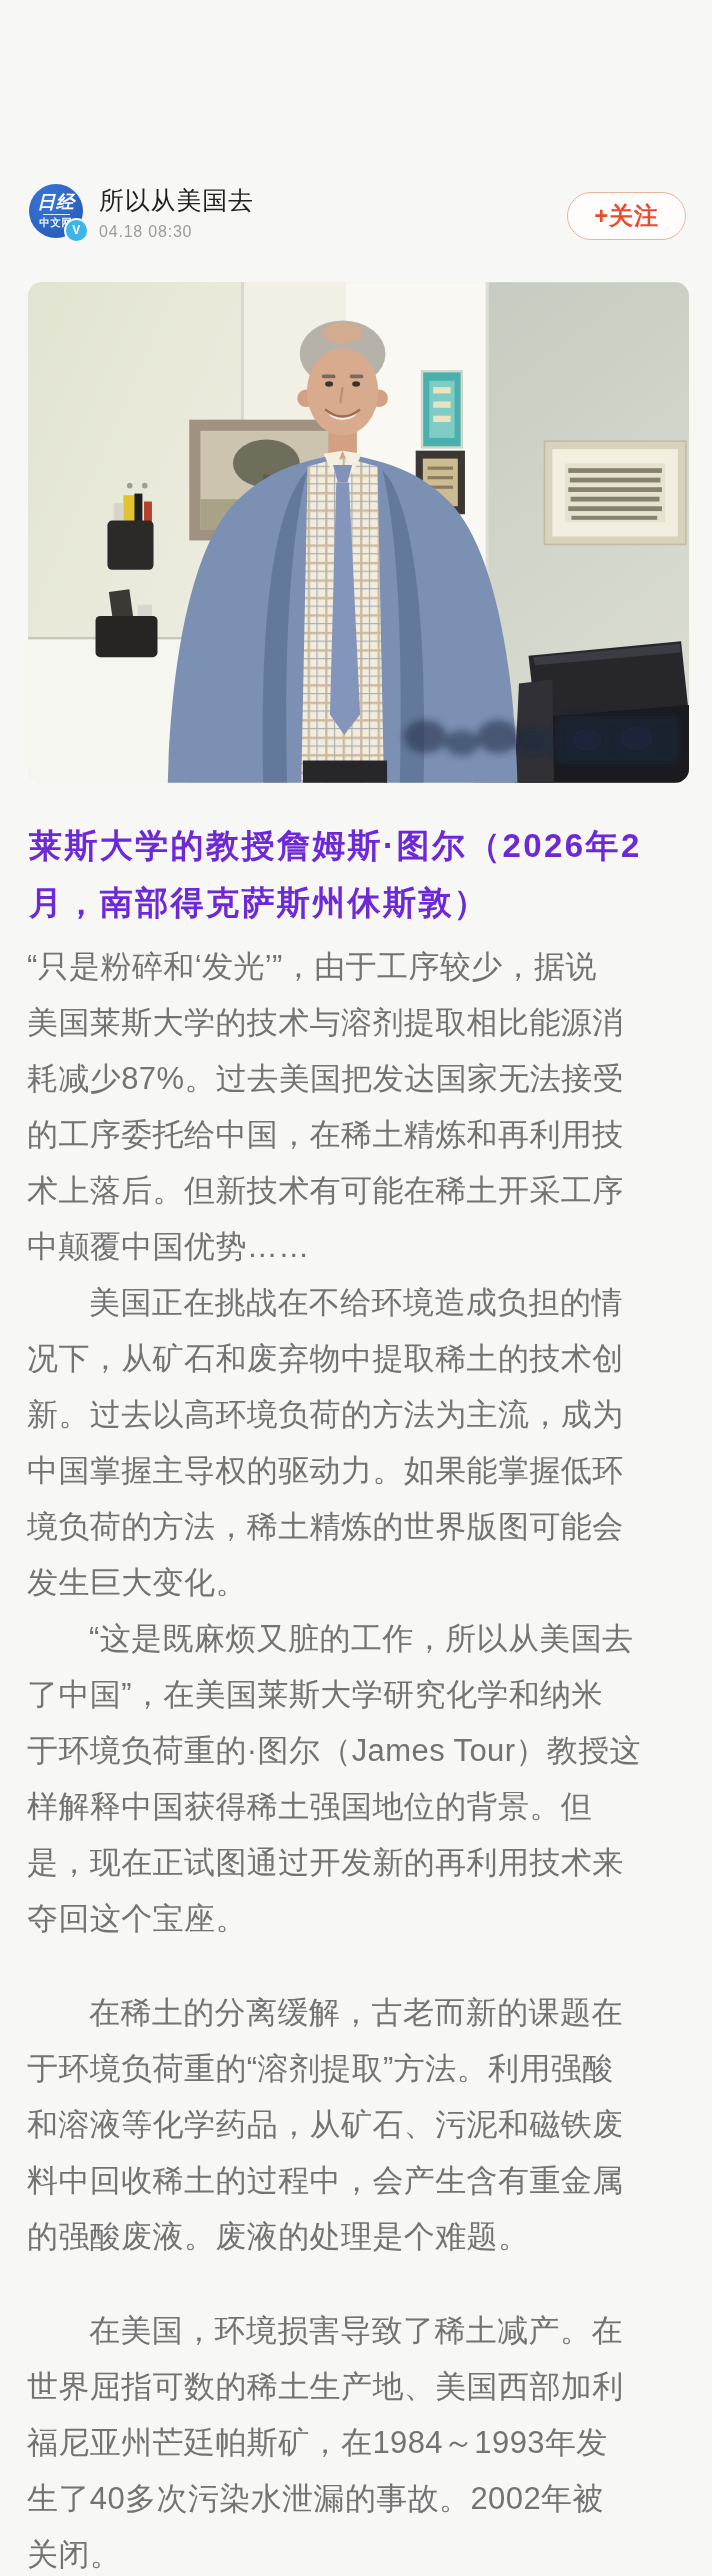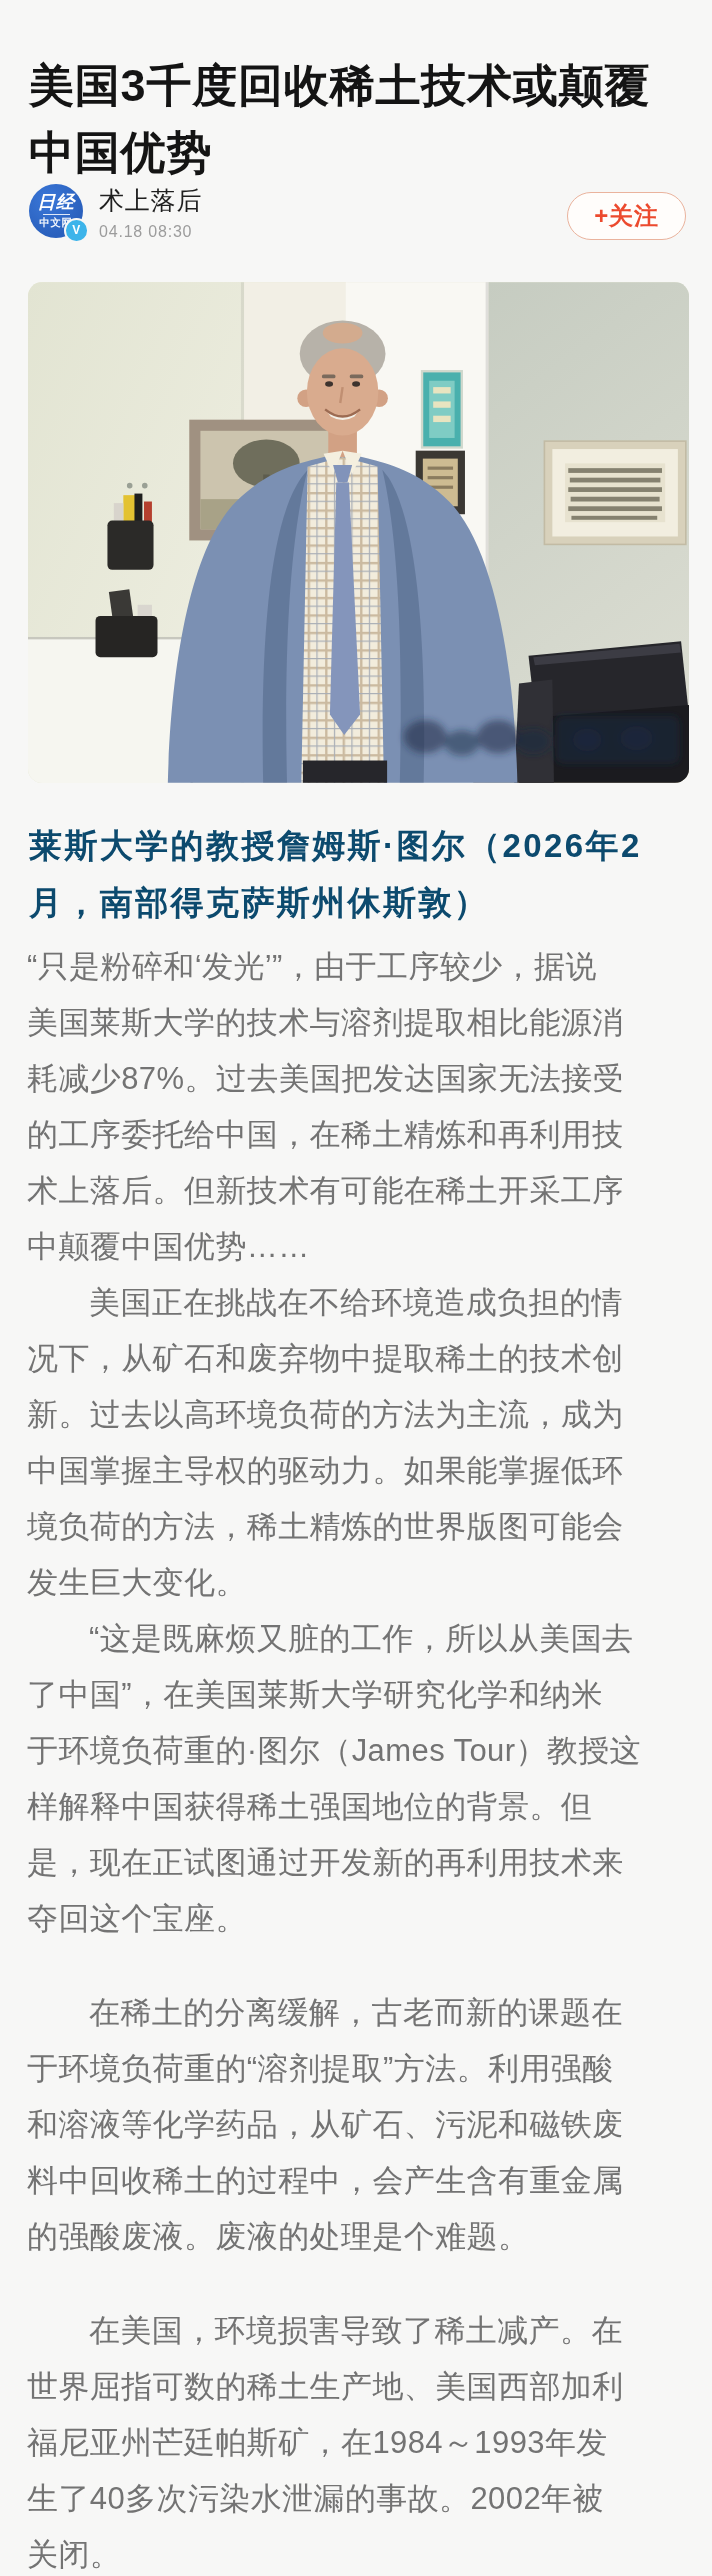--- a/index.html
+++ b/index.html
@@ -50,48 +50,46 @@
   }
   
   .article-photo{
     position:absolute;left:28px;top:282px;width:661px;height:501px;
     border-radius:14.3px;overflow:hidden;background:#e9ead9;cursor:pointer;
   }
   .article-photo svg{display:block;width:100%;height:100%;}
   .photo-caption{
     position:absolute;left:29px;top:817px;width:655px;
     font-size:33px;font-weight:700;line-height:57px;letter-spacing:2.4px;
-    color:#0c4a6e;white-space:pre-line;
+    color:#6d28d9;white-space:pre-line;
   }
   
   .article-body{
     position:absolute;left:27px;top:939px;width:658px;
   }
   .article-body p{
     margin:0;font-size:31px;line-height:56px;letter-spacing:0.4px;
     color:#737373;white-space:pre-line;
   }
   .article-body p.indent{text-indent:2em;}
   .article-body p.gap{margin-top:38px;}
 </style>
 </head>
 <body>
 
 <div class="page">
 
-  <h1 class="article-title">美国3千度回收稀土技术或颠覆
-中国优势</h1>
 
   <div class="avatar">
     <span class="l1">日经</span>
     <span class="bar"></span>
     <span class="l2">中文网</span>
   </div>
   <div class="verified-badge">V</div>
-  <div class="publisher-name">术上落后</div>
+  <div class="publisher-name">所以从美国去</div>
   <div class="publish-time">04.18 08:30</div>
   <button class="follow-button">+关注</button>
 
   <div class="article-photo">
     <svg viewBox="0 0 832 630">
       <defs>
         <linearGradient id="gradSage" x1="0" y1="0" x2="1" y2="1">
           <stop offset="0" stop-color="#e2e4d2"></stop>
             <stop offset="1" stop-color="#efefe2"></stop>
         </linearGradient>

